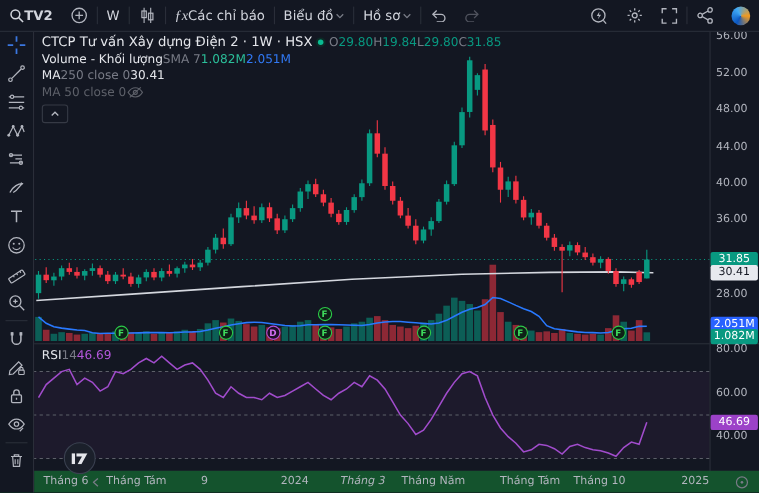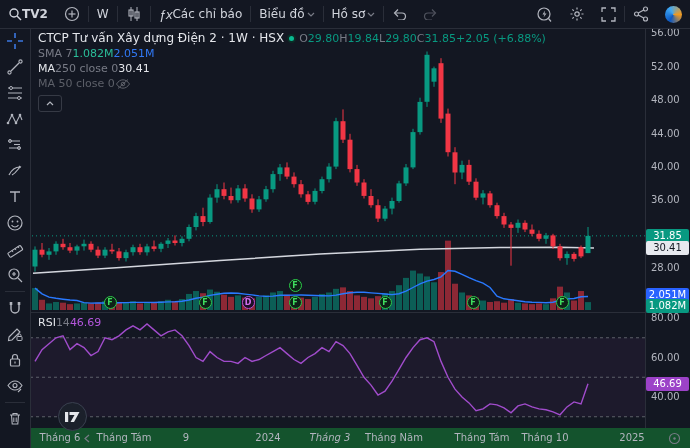--- a/index.html
+++ b/index.html
@@ -83,21 +83,21 @@
     <div class="tb-btn">
       <svg class="ic" width="16" height="16" viewBox="0 0 16 16">
         <line x1="5" y1="1" x2="5" y2="15" stroke="#b2b5be" stroke-width="1"></line>
         <rect x="3" y="4" width="4" height="6" fill="none" stroke="#b2b5be" stroke-width="1.1"></rect>
         <line x1="11" y1="1" x2="11" y2="15" stroke="#b2b5be" stroke-width="1"></line>
         <rect x="9" y="6" width="4" height="6" fill="none" stroke="#b2b5be" stroke-width="1.1"></rect>
       </svg>
     </div>
     <div class="tb-sep"></div>
     <div class="tb-btn">
-      <span style="font-style:italic;font-family:Liberation Sans, sans-serif;font-size:13px;text-align:center;">ƒx</span>
+      <span style="font-style:italic;font-family:Liberation Serif, serif;font-size:13px;text-align:center;">ƒx</span>
       <span>Các chỉ báo</span>
     </div>
     <div class="tb-sep"></div>
     <div class="tb-btn">
       <span>Biểu đồ</span>
       <svg class="ic chev" width="8" height="5" viewBox="0 0 8 5">
         <path d="M1 1l3 3 3-3" fill="none" stroke="#787b86" stroke-width="1.2"></path>
       </svg>
     </div>
     <div class="tb-sep"></div>
@@ -519,23 +519,23 @@
       <span class="lg-sym">CTCP Tư vấn Xây dựng Điện 2 · 1W · HSX</span>
       <span class="status-dot"></span>
       <span class="lg-small gray">O</span>
       <span class="lg-small g">29.80</span>
       <span class="lg-small gray">H</span>
       <span class="lg-small g">19.84</span>
       <span class="lg-small gray">L</span>
       <span class="lg-small g">29.80</span>
       <span class="lg-small gray">C</span>
       <span class="lg-small g">31.85</span>
-      <span class="lg-small g">+2.05 (+6.88%)</span>
     </div>
     <div class="lg-row lg-small">
+      <span class="white">Volume - Khối lượng</span>
       <span class="gray">SMA 7</span>
       <span class="teal">1.082M</span>
       <span class="blue">2.051M</span>
     </div>
     <div class="lg-row lg-small">
       <span class="white">MA</span>
       <span class="gray">250 close 0</span>
       <span class="white">30.41</span>
     </div>
     <div class="lg-row lg-small">

